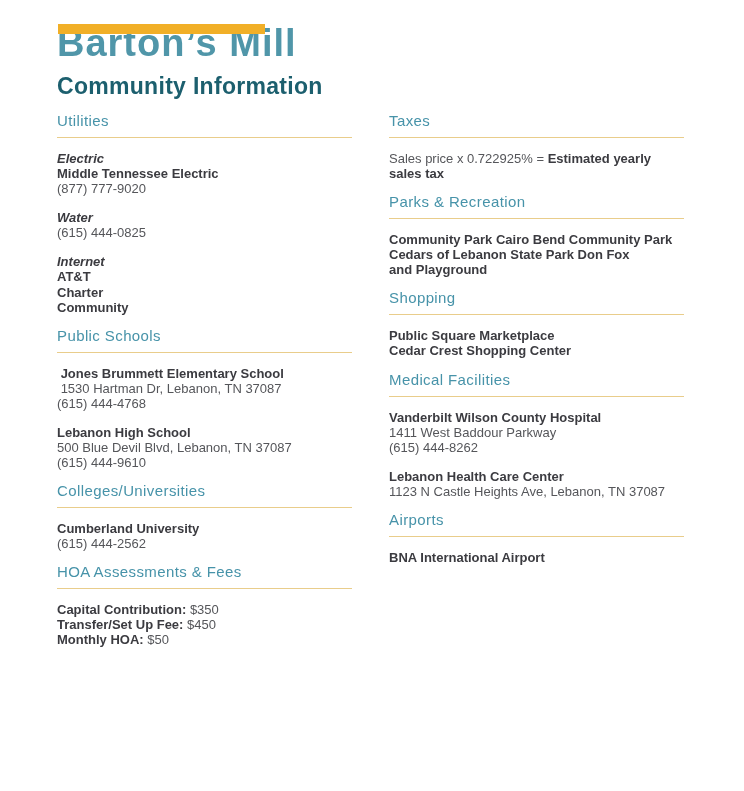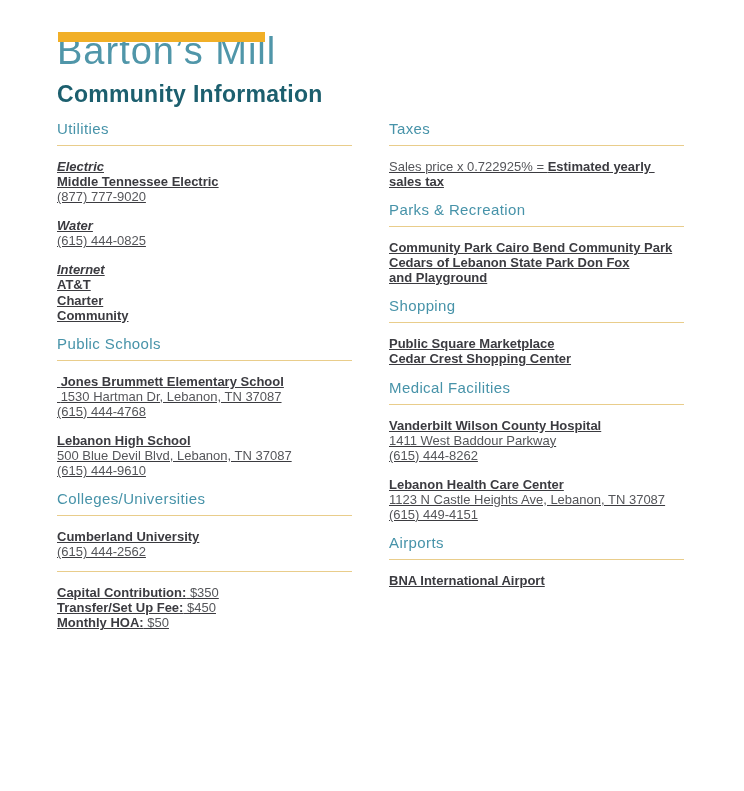--- a/index.html
+++ b/index.html
@@ -15,23 +15,23 @@
   .page { position: relative; width: 744px; height: 791px; }
 
   .accent-bar {
     position: absolute;
     left: 58px; top: 0;
     width: 207px; height: 10px;
     background: var(--accent, #F1AF27);
   }
 
   .title {
-    margin: 32px 0 0 57px;
+    margin: 24px 0 0 57px;
     font-size: 38px;
-    font-weight: 400;
+    font-weight: 700;
     letter-spacing: 1px;
     color: var(--title-teal, #5096A9);
     line-height: 1;
   }
   .subtitle {
     margin: 13px 0 0 57px;
     font-size: 23px;
     font-weight: bold;
     letter-spacing: 0.3px;
     color: var(--subtitle-teal, #1C5F6E);
@@ -53,21 +53,21 @@
     letter-spacing: 0.4px;
     color: var(--heading-teal, #4793A9);
     line-height: 1.2;
   }
   .divider {
     height: 0;
     border-top: 1px solid var(--divider-gold, #E9CD8B);
     margin: 0 0 13px 0;
   }
 
-  .block { margin-bottom: 14px; text-decoration: underline; }
+  .block { margin-bottom: 14px; }
   .block:last-child { margin-bottom: 0; }
 
   .line {
     font-size: 13px;
     line-height: 1.16;
     white-space: pre-wrap;
   }
   .style-label { font-weight: bold; font-style: italic; color: #3b3b40; }
   .style-name  { font-weight: bold; color: #3b3b40; }
   .style-plain { font-weight: normal; color: #55565a; }
@@ -116,20 +116,21 @@
         </section>
         <section class="section">
           <h2>Colleges/Universities</h2>
           <div class="divider"></div>
           <div class="block">
             <div class="line"><span class="style-name">Cumberland University</span></div>
             <div class="line"><span class="style-plain">(615) 444-2562</span></div>
           </div>
         </section>
         <section class="section">
+          <h2>HOA Assessments &amp; Fees</h2>
           <div class="divider"></div>
           <div class="block">
             <div class="line"><span class="style-name">Capital Contribution:</span><span class="style-plain"> $350</span></div>
             <div class="line"><span class="style-name">Transfer/Set Up Fee:</span><span class="style-plain"> $450</span></div>
             <div class="line"><span class="style-name">Monthly HOA:</span><span class="style-plain"> $50</span></div>
           </div>
         </section>
       </div>
     <div class="col" id="col-right">
         <section class="section">
@@ -160,21 +161,20 @@
           <h2>Medical Facilities</h2>
           <div class="divider"></div>
           <div class="block">
             <div class="line"><span class="style-name">Vanderbilt Wilson County Hospital</span></div>
             <div class="line"><span class="style-plain">1411 West Baddour Parkway</span></div>
             <div class="line"><span class="style-plain">(615) 444-8262</span></div>
           </div>
           <div class="block">
             <div class="line"><span class="style-name">Lebanon Health Care Center</span></div>
             <div class="line"><span class="style-plain">1123 N Castle Heights Ave, Lebanon, TN 37087</span></div>
-            <div class="line"><span class="style-plain">(615) 449-4151</span></div>
           </div>
         </section>
         <section class="section">
           <h2>Airports</h2>
           <div class="divider"></div>
           <div class="block">
             <div class="line"><span class="style-name">BNA International Airport</span></div>
           </div>
         </section>
       </div>

